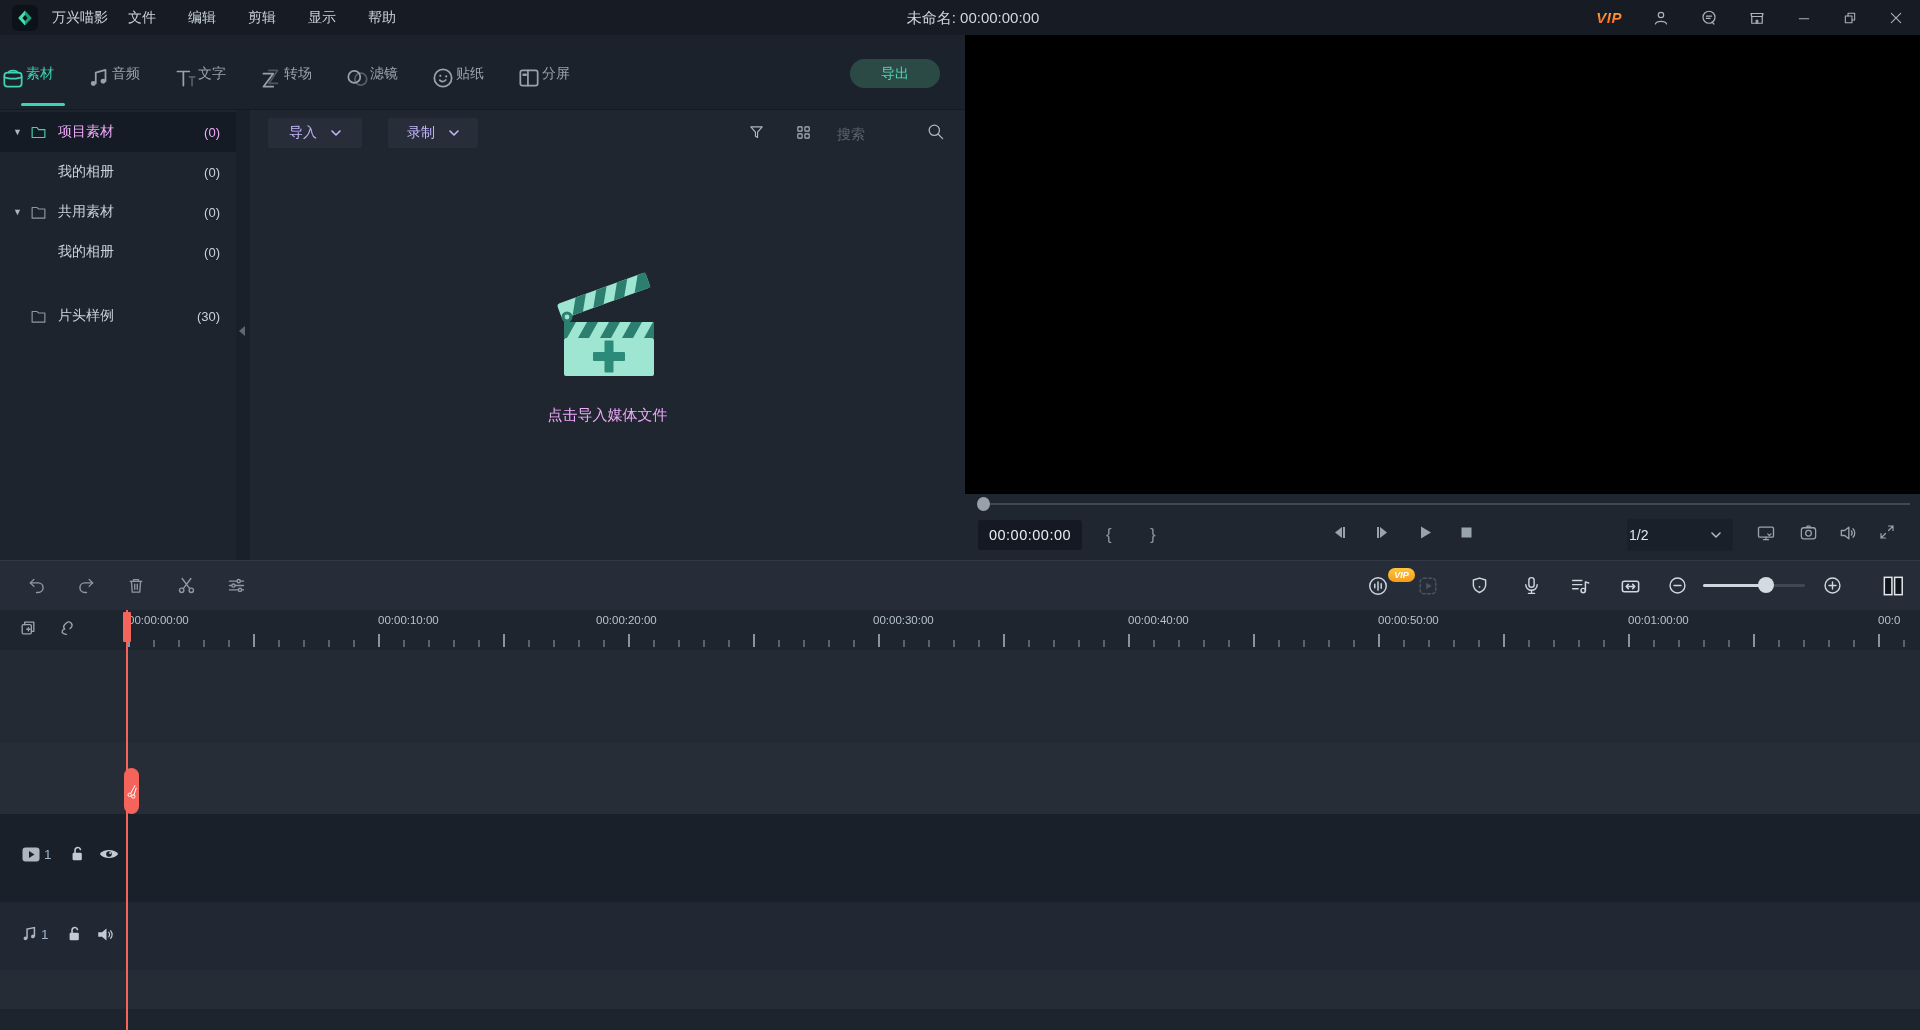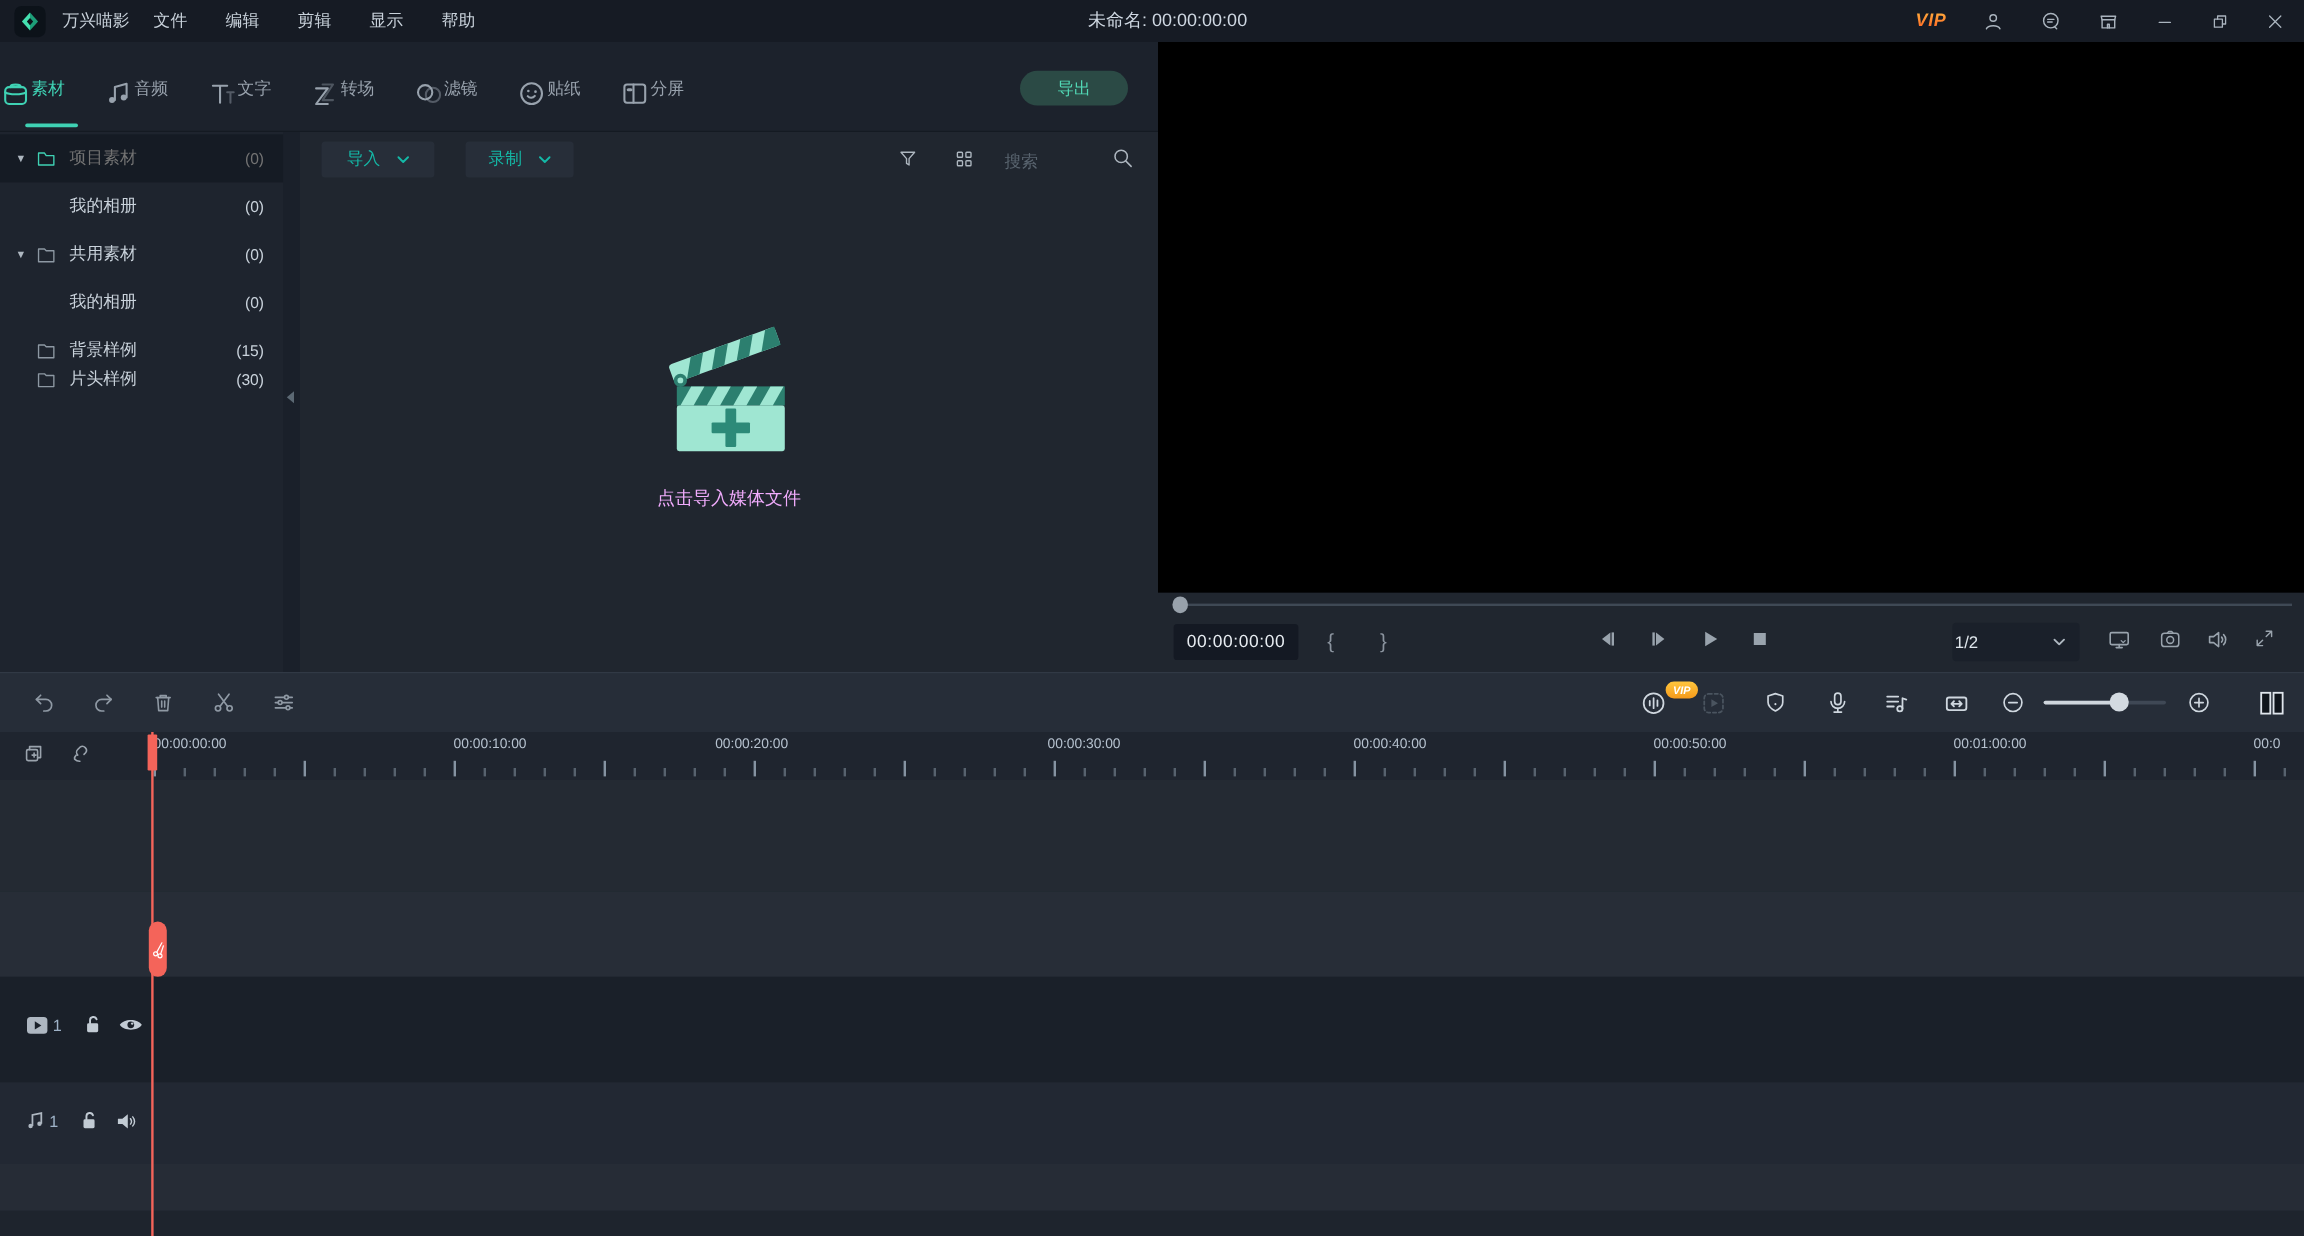--- a/index.html
+++ b/index.html
@@ -36,32 +36,32 @@
               background:#2b4a45;color:#52d9b6;font-size:14px;display:flex;align-items:center;justify-content:center;cursor:pointer;}
 
   
   #sidebar{position:absolute;left:0;top:110px;width:236px;height:450px;background:#1e242e;}
   .side-row{position:absolute;left:0;width:236px;height:40px;display:flex;align-items:center;cursor:pointer;}
   .side-row.selected{background:#151b24;}
   .side-row .caret{width:10px;margin-left:13px;color:#aeb7c0;font-size:9px;}
   .side-row .folder{margin-left:7px;color:#8d98a3;}
   .side-row .slabel{margin-left:11px;color:#c9d2db;font-size:14px;}
   .side-row .scount{position:absolute;right:16px;color:#c9d2db;font-size:13px;}
-  .side-row.selected .slabel,.side-row.selected .scount{color:#737373;}
+  .side-row.selected .slabel,.side-row.selected .scount{color:#f0abfc;}
   .side-row.selected .folder{color:#3fd2b4;}
   .side-row.child .slabel{margin-left:58px;}
   .side-row.noCaret .folder{margin-left:30px;}
   #side-bottom{position:absolute;left:20px;top:518px;display:flex;gap:32px;align-items:center;}
   #gutter{position:absolute;left:236px;top:110px;width:14px;height:450px;background:#1a202a;}
   #collapse-arrow{position:absolute;left:3px;top:216px;width:0;height:0;
                   border-top:5px solid transparent;border-bottom:5px solid transparent;border-right:6px solid #5b6873;}
 
   
   #media{position:absolute;left:250px;top:110px;width:715px;height:450px;background:#20262f;}
-  .drop-btn{position:absolute;top:8px;height:30px;background:#272e39;border-radius:3px;color:#14b8a6;
+  .drop-btn{position:absolute;top:8px;height:30px;background:#272e39;border-radius:3px;color:#c4b5fd;
             display:flex;align-items:center;justify-content:center;gap:14px;font-size:14px;cursor:pointer;}
   #import-btn{left:18px;width:94px;}
   #record-btn{left:138px;width:90px;}
   .chev{width:10px;height:6px;}
   #filter-btn{position:absolute;left:498px;top:14px;color:#aeb7c0;cursor:pointer;}
   #grid-btn{position:absolute;left:545px;top:14px;color:#aeb7c0;cursor:pointer;}
   #search-input{position:absolute;left:585px;top:10px;width:86px;height:26px;background:transparent;border:none;outline:none;
                 color:#c9d2db;font-size:14px;font-family:inherit;}
   #search-input::placeholder{color:#59646f;}
   #search-icon{position:absolute;left:676px;top:12px;color:#aeb7c0;cursor:pointer;}
@@ -275,29 +275,20 @@
           <svg class="ic" width="17" height="15" viewBox="0 0 24 20">
             <path d="M3 3h7l2 2h9v13H3z"></path>
           </svg>
         </span>
       <span class="slabel">共用素材</span>
       <span class="scount">(0)</span>
     </div>
     <div class="side-row child" style="top:122px">
       <span class="slabel">我的相册</span>
       <span class="scount">(0)</span>
-    </div>
-    <div class="side-row noCaret" style="top:162px">
-      <span class="folder">
-          <svg class="ic" width="17" height="15" viewBox="0 0 24 20">
-            <path d="M3 3h7l2 2h9v13H3z"></path>
-          </svg>
-        </span>
-      <span class="slabel">背景样例</span>
-      <span class="scount">(15)</span>
     </div>
     <div class="side-row noCaret" style="top:186px">
       <span class="folder">
           <svg class="ic" width="17" height="15" viewBox="0 0 24 20">
             <path d="M3 3h7l2 2h9v13H3z"></path>
           </svg>
         </span>
       <span class="slabel">片头样例</span>
       <span class="scount">(30)</span>
     </div>

